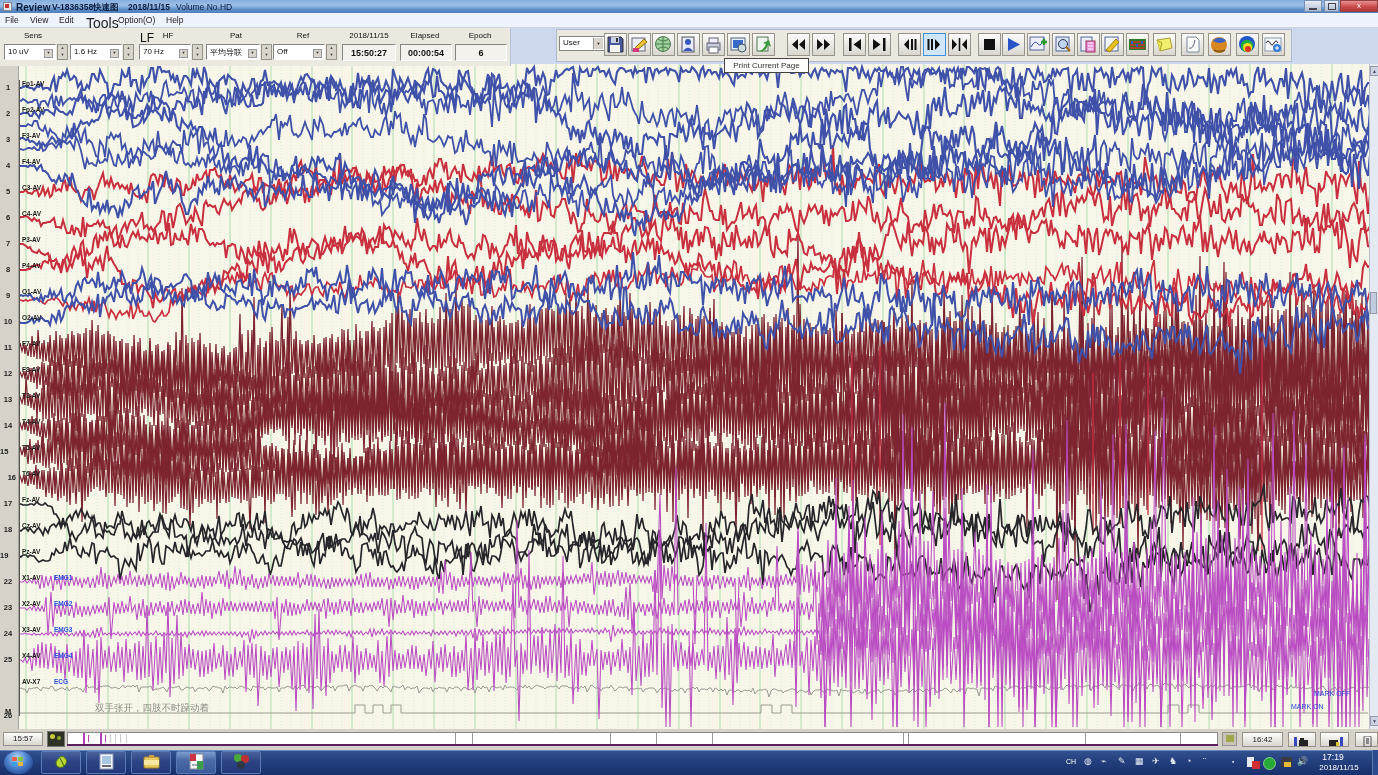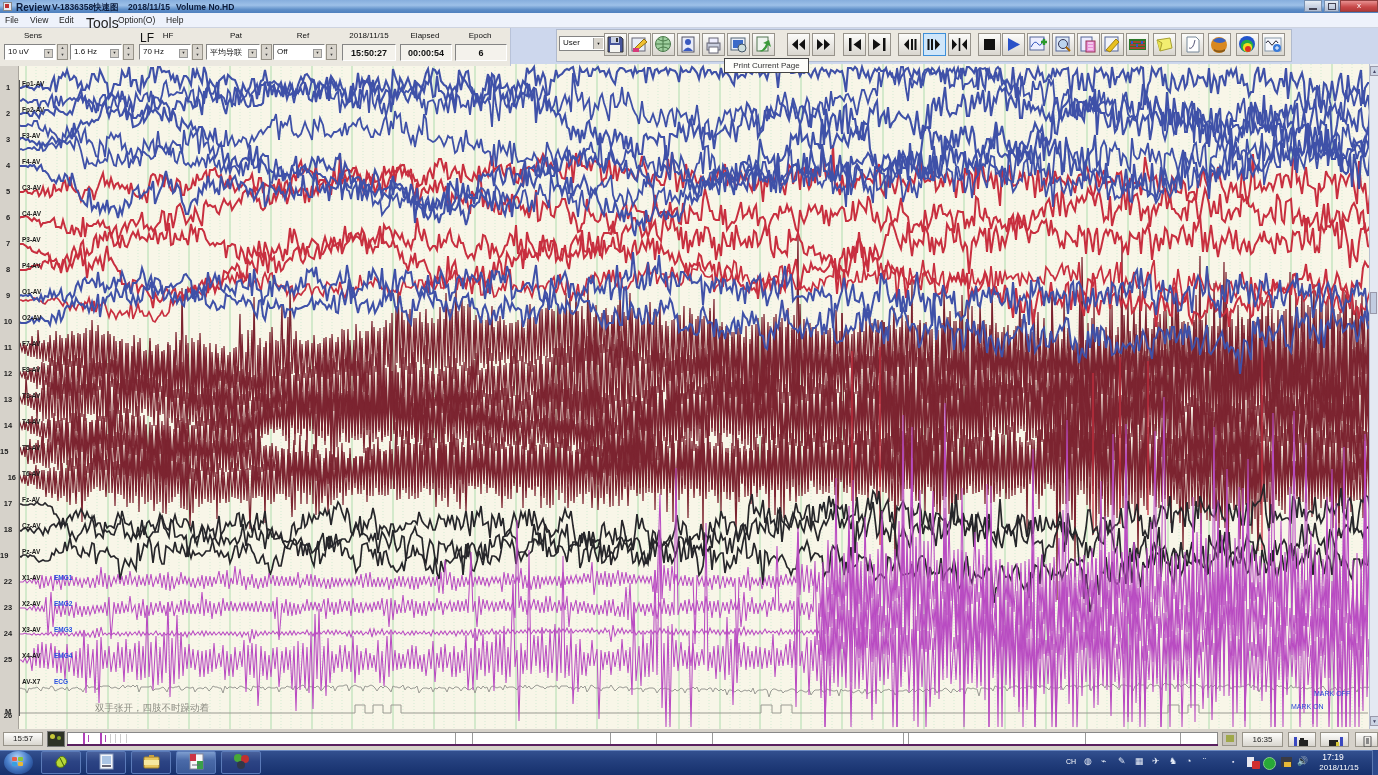--- a/index.html
+++ b/index.html
@@ -235,21 +235,21 @@
 <div style="position:absolute;left:1370px;top:66px;width:7px;height:8px;background:#ccd4e4;border:1px solid #99a;font-size:5px;text-align:center;color:#446;line-height:8px">▲</div>
 <div style="position:absolute;left:1370px;top:716px;width:7px;height:8px;background:#ccd4e4;border:1px solid #99a;font-size:5px;text-align:center;color:#446;line-height:8px">▼</div>
 <div style="position:absolute;left:1370px;top:292px;width:7px;height:22px;background:#c2cce0;border:1px solid #99a;box-sizing:border-box"></div>
 <div style="position:absolute;left:0;top:0;width:1378px;height:13px;background:linear-gradient(#86aedd,#9dc0e8 40%,#5c8cc6 75%,#5081bf)"></div>
 <div style="position:absolute;left:3px;top:2px;width:9px;height:9px;background:#e8e8f0;border:1px solid #888;box-sizing:border-box">
     <div style="width:4px;height:4px;background:#c03030;margin:1px"></div>
   </div>
 <div style="position:absolute;left:16px;top:1.5px;font-size:10px;color:#0c1c3c;font-weight:bold">Review</div>
 <div style="position:absolute;left:52px;top:1.5px;font-size:8.5px;color:#0c1c3c;font-weight:bold">V-1836358快速图</div>
 <div style="position:absolute;left:128px;top:1.5px;font-size:8.5px;color:#0c1c3c;font-weight:bold">2018/11/15</div>
-<div style="position:absolute;left:176px;top:1.5px;font-size:8.5px;color:#0c1c3c;font-weight:bold">Volume No.HD</div>
+<div style="position:absolute;left:176px;top:1.5px;font-size:8.5px;color:#0c1c3c;font-weight:normal">Volume No.HD</div>
 <div style="position:absolute;left:1304px;top:0;width:18px;height:12px;background:linear-gradient(#e8eef6,#b0bcd2);border:1px solid #7890b0;box-sizing:border-box">
     <div style="width:8px;height:2px;background:#445;margin:7px auto 0"></div>
   </div>
 <div style="position:absolute;left:1324px;top:0;width:15px;height:12px;background:linear-gradient(#e8eef6,#b0bcd2);border:1px solid #7890b0;box-sizing:border-box">
     <div style="width:6px;height:5px;border:1px solid #445;margin:2px auto 0"></div>
   </div>
 <div style="position:absolute;left:1340px;top:0;width:38px;height:12px;background:linear-gradient(#e89090,#c74848 60%,#b23a3a);border:1px solid #904040;box-sizing:border-box;color:#fff;font-size:8px;text-align:center;line-height:10px">x</div>
 <div style="position:absolute;left:0;top:13px;width:1378px;height:15px;background:#eef2fb;border-bottom:1px solid #cdd3e0;box-sizing:border-box"></div>
 <div style="position:absolute;left:5px;top:15px;font-size:8.5px;color:#222">File</div>
 <div style="position:absolute;left:30px;top:15px;font-size:8.5px;color:#222">View</div>
@@ -414,21 +414,21 @@
 <div style="position:absolute;left:100px;top:733px;width:2px;height:11px;background:#b040b8"></div>
 <div style="position:absolute;left:105px;top:735px;width:1px;height:7px;background:#b040b8"></div>
 <div style="position:absolute;left:110px;top:734px;width:1px;height:9px;background:#ccc"></div>
 <div style="position:absolute;left:115px;top:734px;width:1px;height:9px;background:#ccc"></div>
 <div style="position:absolute;left:120px;top:734px;width:1px;height:9px;background:#ccc"></div>
 <div style="position:absolute;left:126px;top:734px;width:1px;height:9px;background:#ccc"></div>
 <div style="position:absolute;left:67px;top:744px;width:1151px;height:2px;background:#5a2060"></div>
 <div style="position:absolute;left:1222px;top:732px;width:15px;height:14px;background:#c8c4bc;border:1px solid #979389;box-sizing:border-box">
     <div style="width:8px;height:7px;background:#a0a84a;margin:2px auto"></div>
   </div>
-<div style="position:absolute;left:1242px;top:732px;width:41px;height:15px;background:linear-gradient(#fdfdfb,#d9d6cf);border:1px solid #979389;box-sizing:border-box;font-size:8px;text-align:center;padding-top:2px;color:#222">16:35</div>
+<div style="position:absolute;left:1242px;top:732px;width:41px;height:15px;background:linear-gradient(#fdfdfb,#d9d6cf);border:1px solid #979389;box-sizing:border-box;font-size:8px;text-align:center;padding-top:2px;color:#222">16:42</div>
 <div style="position:absolute;left:1288px;top:732px;width:28px;height:15px;background:linear-gradient(#fdfdfb,#d9d6cf);border:1px solid #979389;box-sizing:border-box;text-align:center"><svg width="22" height="11" viewBox="0 0 22 11">
       <rect x="3" y="1" width="3" height="9" fill="#3a48c0"></rect>
       <rect x="8" y="4" width="9" height="6" fill="#222"></rect>
       <rect x="9" y="2" width="4" height="2" fill="#222"></rect>
     </svg></div>
 <div style="position:absolute;left:1320px;top:732px;width:29px;height:15px;background:linear-gradient(#fdfdfb,#d9d6cf);border:1px solid #979389;box-sizing:border-box;text-align:center"><svg width="22" height="11" viewBox="0 0 22 11">
       <rect x="16" y="1" width="3" height="9" fill="#3a48c0"></rect>
       <rect x="5" y="4" width="9" height="6" fill="#222"></rect>
       <rect x="12" y="6" width="3" height="4" fill="#d8c838"></rect>
     </svg></div>

